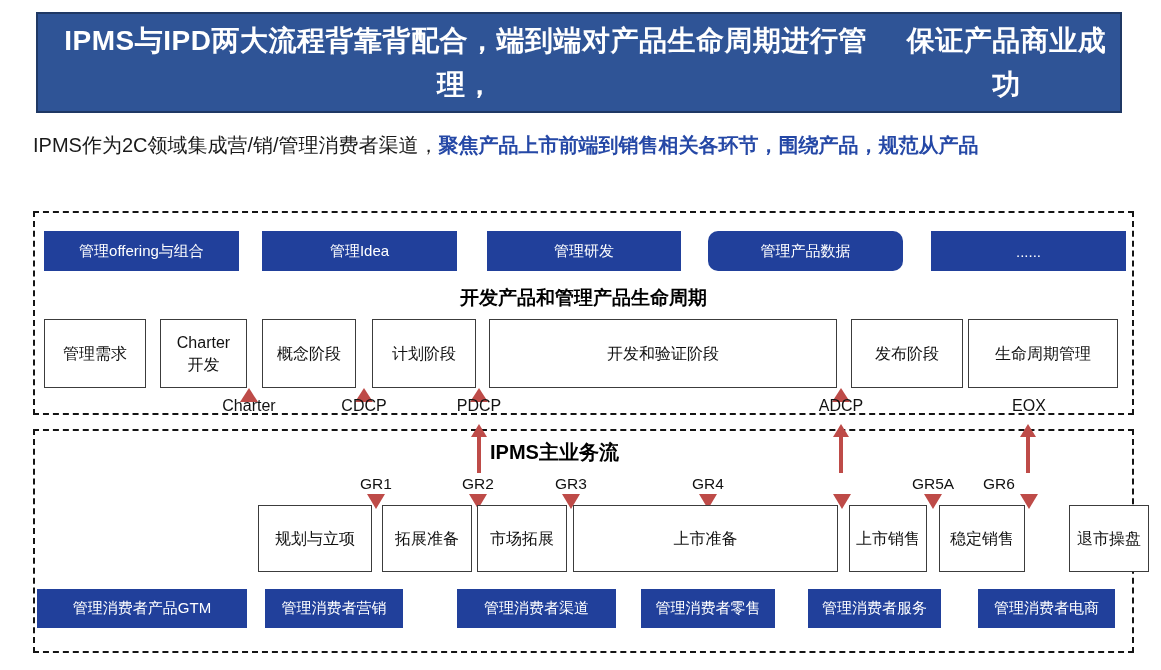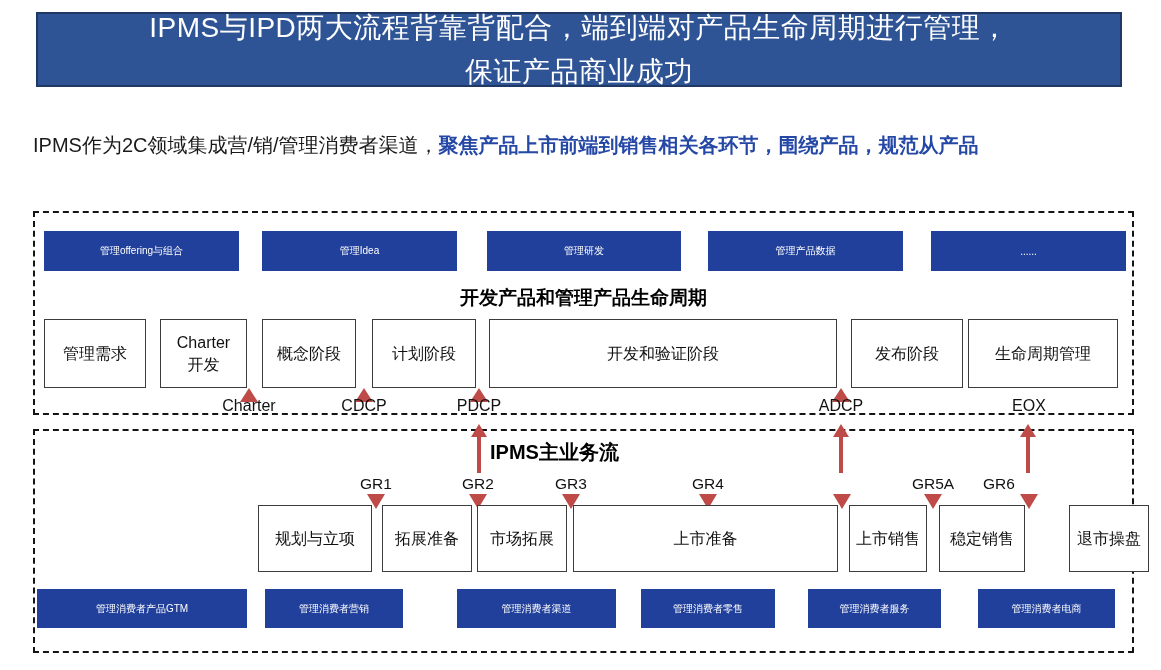--- a/index.html
+++ b/index.html
@@ -2,43 +2,43 @@
 <html style="--banner_bg: #2F5496; --banner_border: #1F3864; --button_bg: #21409B; --accent_red: #BE4B48; --highlight_blue: #2548A6;"><head>
 <meta charset="utf-8">
 <style>
   html,body{margin:0;padding:0;background:#ffffff;}
   .canvas{
     position:relative;width:1161px;height:670px;background:#ffffff;overflow:hidden;
     font-family:"Liberation Sans","DejaVu Sans",sans-serif;color:#111;
   }
   
   .banner{
-    position:absolute;left:36px;top:12px;width:1086px;height:75px;
+    position:absolute;left:36px;top:12px;width:1086px;height:101px;
     background:var(--banner_bg,#2F5496);border:2px solid var(--banner_border,#1F3864);
-    display:flex;flex-direction:column;align-items:center;justify-content:center;
-    color:#fff;font-weight:normal;font-size:28px;line-height:44px;text-align:center;
+    display:flex;align-items:center;justify-content:center;
+    color:#fff;font-weight:bold;font-size:28px;line-height:44px;text-align:center;
     letter-spacing:0.5px;box-sizing:border-box;
   }
   
   .intro{
     position:absolute;left:33px;top:124px;width:1108px;
     font-size:20px;line-height:42px;color:#1a1a1a;
   }
   .intro .hl{color:var(--highlight_blue,#2548A6);font-weight:bold;}
   
   .panel{
     position:absolute;left:33px;width:1101px;box-sizing:border-box;
     border:2.5px dashed #141414;background:#fff;
   }
   #panel-ipd{top:211px;height:204px;}
   #panel-ipms{top:429px;height:224px;}
   
   .btn-blue{
     position:absolute;height:40px;background:var(--button_bg,#21409B);
-    color:#fff;font-size:10px;display:flex;align-items:center;justify-content:center;
+    color:#fff;font-size:15px;display:flex;align-items:center;justify-content:center;
     text-align:center;box-sizing:border-box;
   }
   
   .sec-title{
     position:absolute;font-weight:bold;color:#000;
   }
   #ipd-title{left:0;top:72px;width:100%;text-align:center;font-size:19px;}
   #ipms-title{left:455px;top:8px;font-size:20px;}
   
   .stage{
@@ -92,21 +92,21 @@
 
     <div class="btn-blue" style="left:9px;top:18px;width:195px;">
         <span>管理offering与组合</span>
       </div>
     <div class="btn-blue" style="left:227px;top:18px;width:195px;">
         <span>管理Idea</span>
       </div>
     <div class="btn-blue" style="left:452px;top:18px;width:194px;">
         <span>管理研发</span>
       </div>
-    <div class="btn-blue" style="left:673px;top:18px;width:195px;">
+    <div class="btn-blue" style="left:673px;top:18px;width:195px;border-radius:10px;">
         <span>管理产品数据</span>
       </div>
     <div class="btn-blue" style="left:896px;top:18px;width:195px;">
         <span>......</span>
       </div>
 
     <div class="sec-title" id="ipd-title">开发产品和管理产品生命周期</div>
 
     <div class="row-ipd">
       <div class="stage" style="left:9px;width:102px;">管理需求</div>

